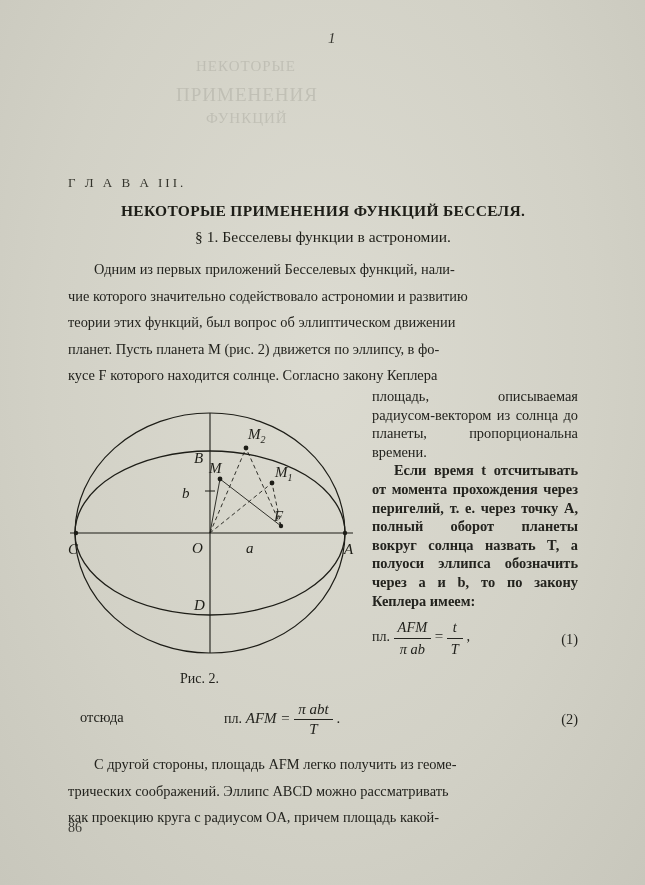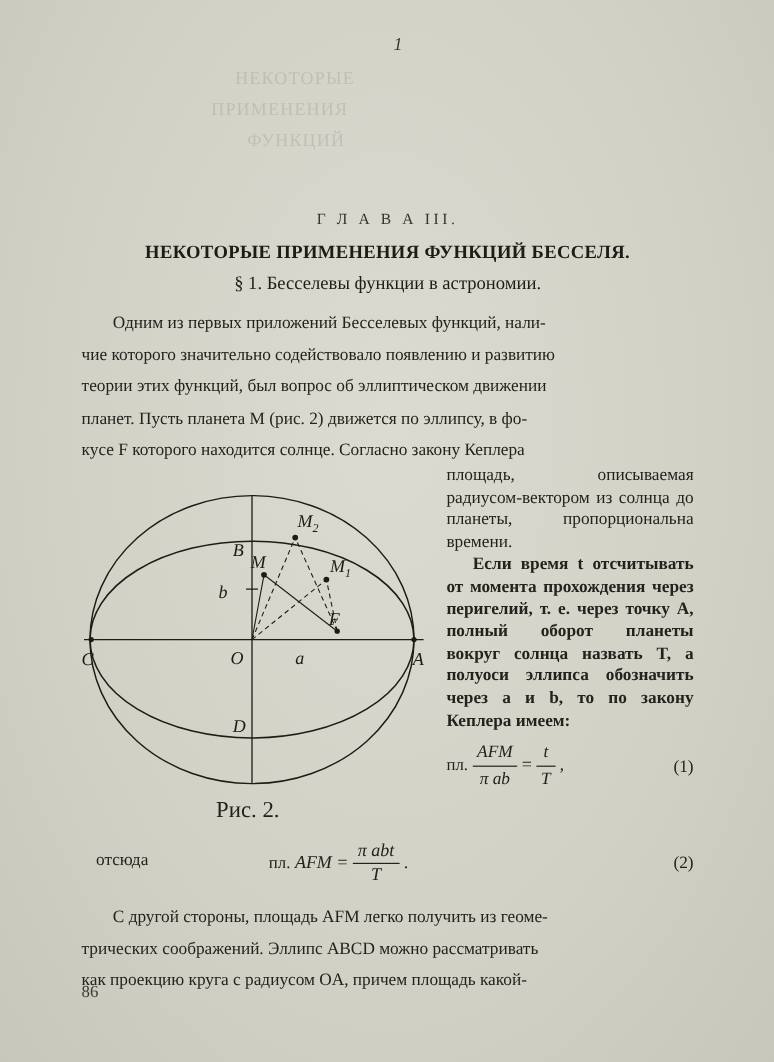--- a/index.html
+++ b/index.html
@@ -23,38 +23,38 @@
   }
   
   .ghost {
     position: absolute;
     color: rgba(120,120,110,0.22);
     font-family: "Liberation Serif", serif;
     letter-spacing: 1px;
     user-select: none;
   }
   .ghost-1 { top: 58px; left: 196px; font-size: 15px; }
-  .ghost-2 { top: 84px; left: 176px; font-size: 15px; }
+  .ghost-2 { top: 84px; left: 176px; font-size: 19px; }
   .ghost-3 { top: 110px; left: 206px; font-size: 15px; }
   .folio-top {
     position: absolute;
     top: 30px; left: 328px;
     font-size: 15px;
     color: #3a3a34;
     font-style: italic;
   }
   .content {
     position: absolute;
     top: 175px;
     left: 68px;
     width: 510px;
     color: #23231e;
   }
   .chapter-label {
-    text-align: center;
+    text-align: left;
     font-size: 13px;
     letter-spacing: 3px;
     color: #34342c;
     margin-bottom: 11px;
   }
   .chapter-title {
     text-align: center;
     font-size: 15.5px;
     font-weight: bold;
     letter-spacing: 0.3px;
@@ -80,21 +80,21 @@
     position: relative;
     width: 290px;
     height: 300px;
     float: left;
     margin: 4px 14px 0 0;
   }
   .fig-caption {
     position: absolute;
     bottom: 4px;
     left: 112px;
-    font-size: 19px;
+    font-size: 14px;
   }
   .right-col {
     font-size: 14.4px;
     line-height: 18.6px;
     text-align: justify;
     color: #23231e;
   }
   .eq-block {
     margin-top: 4px;
     position: relative;
@@ -145,21 +145,21 @@
 
   <div class="folio-top">1</div>
 
   <div class="content">
 
     <div class="chapter-label">Г Л А В А  III.</div>
     <div class="chapter-title">НЕКОТОРЫЕ ПРИМЕНЕНИЯ ФУНКЦИЙ БЕССЕЛЯ.</div>
     <div class="section-title">§ 1. Бесселевы функции в астрономии.</div>
 
     <p class="body indent">Одним из первых приложений Бесселевых функций, нали-</p>
-    <p class="body">чие которого значительно содействовало появлению и развитию</p>
+    <p class="body">чие которого значительно содействовало астрономии и развитию</p>
     <p class="body">теории этих функций, был вопрос об эллиптическом движении</p>
     <p class="body">планет.  Пусть планета M (рис. 2) движется по эллипсу, в фо-</p>
     <p class="body">кусе F которого находится солнце. Согласно закону Кеплера</p>
 
     <div class="clearfix">
 
       <div class="fig-wrap">
         <svg width="290" height="300" viewBox="0 0 290 300">
 
           <ellipse cx="142" cy="142" rx="135" ry="120" fill="none" stroke="#1d1d17" stroke-width="1.2"></ellipse>

